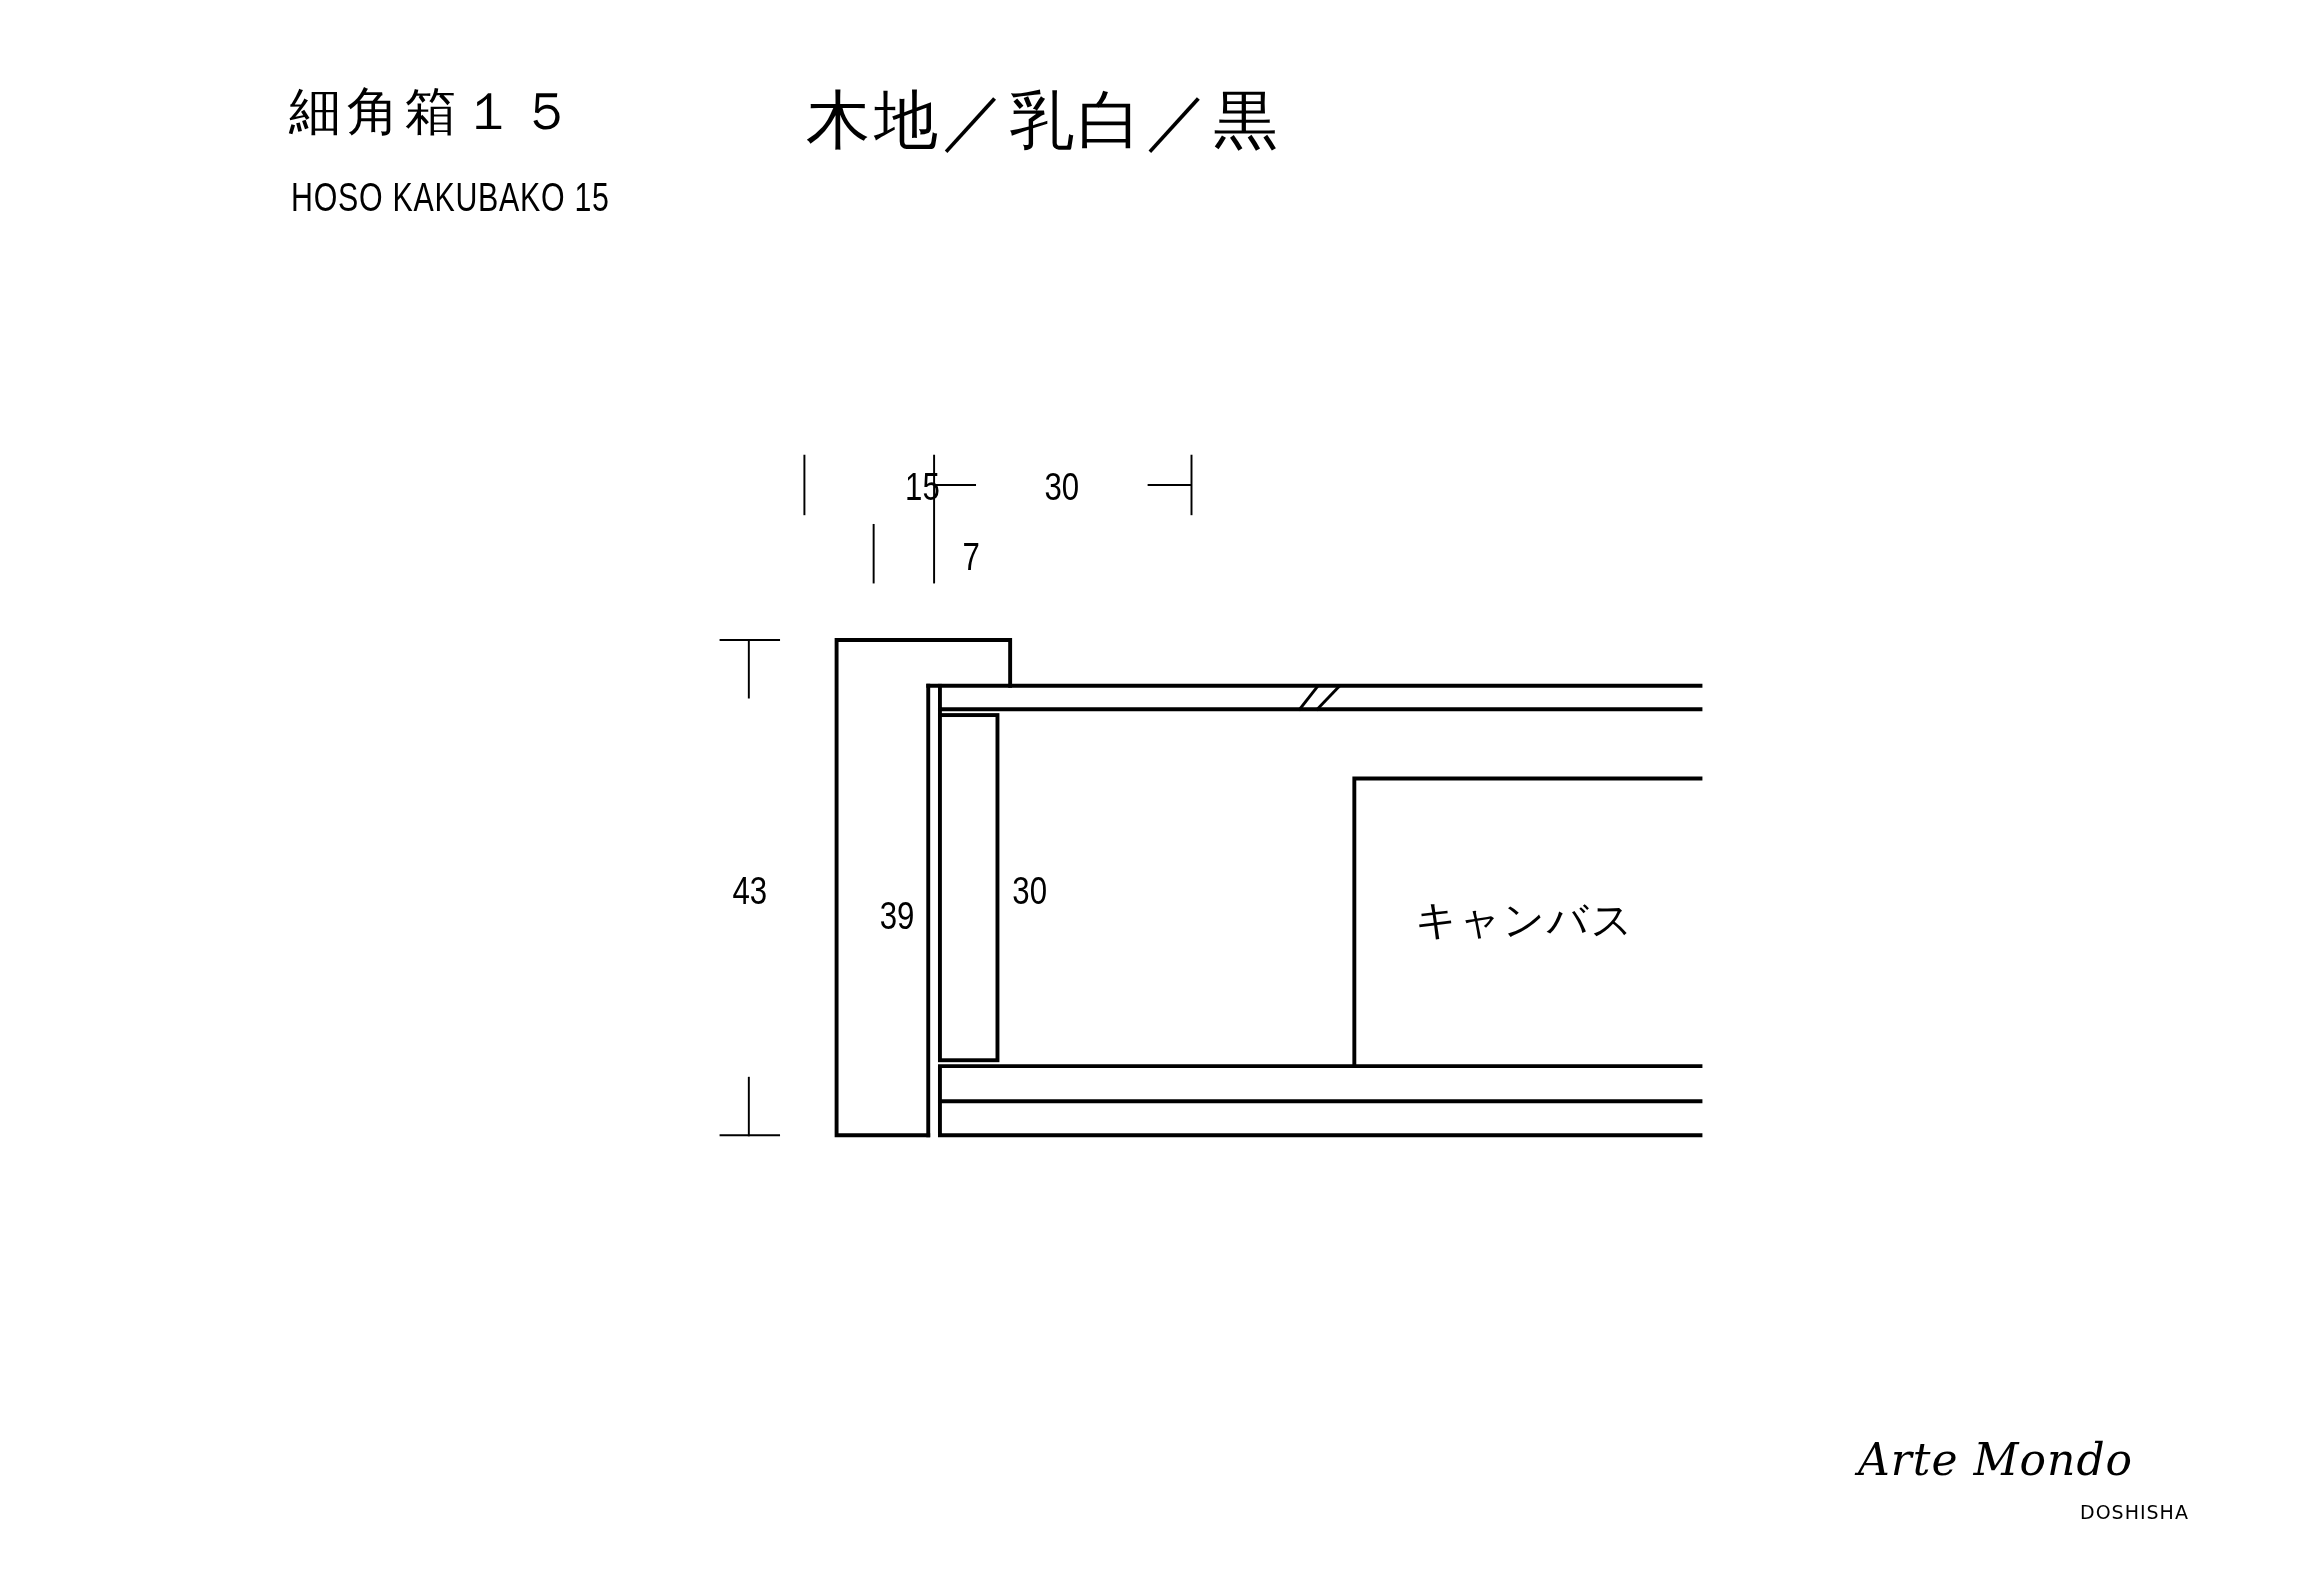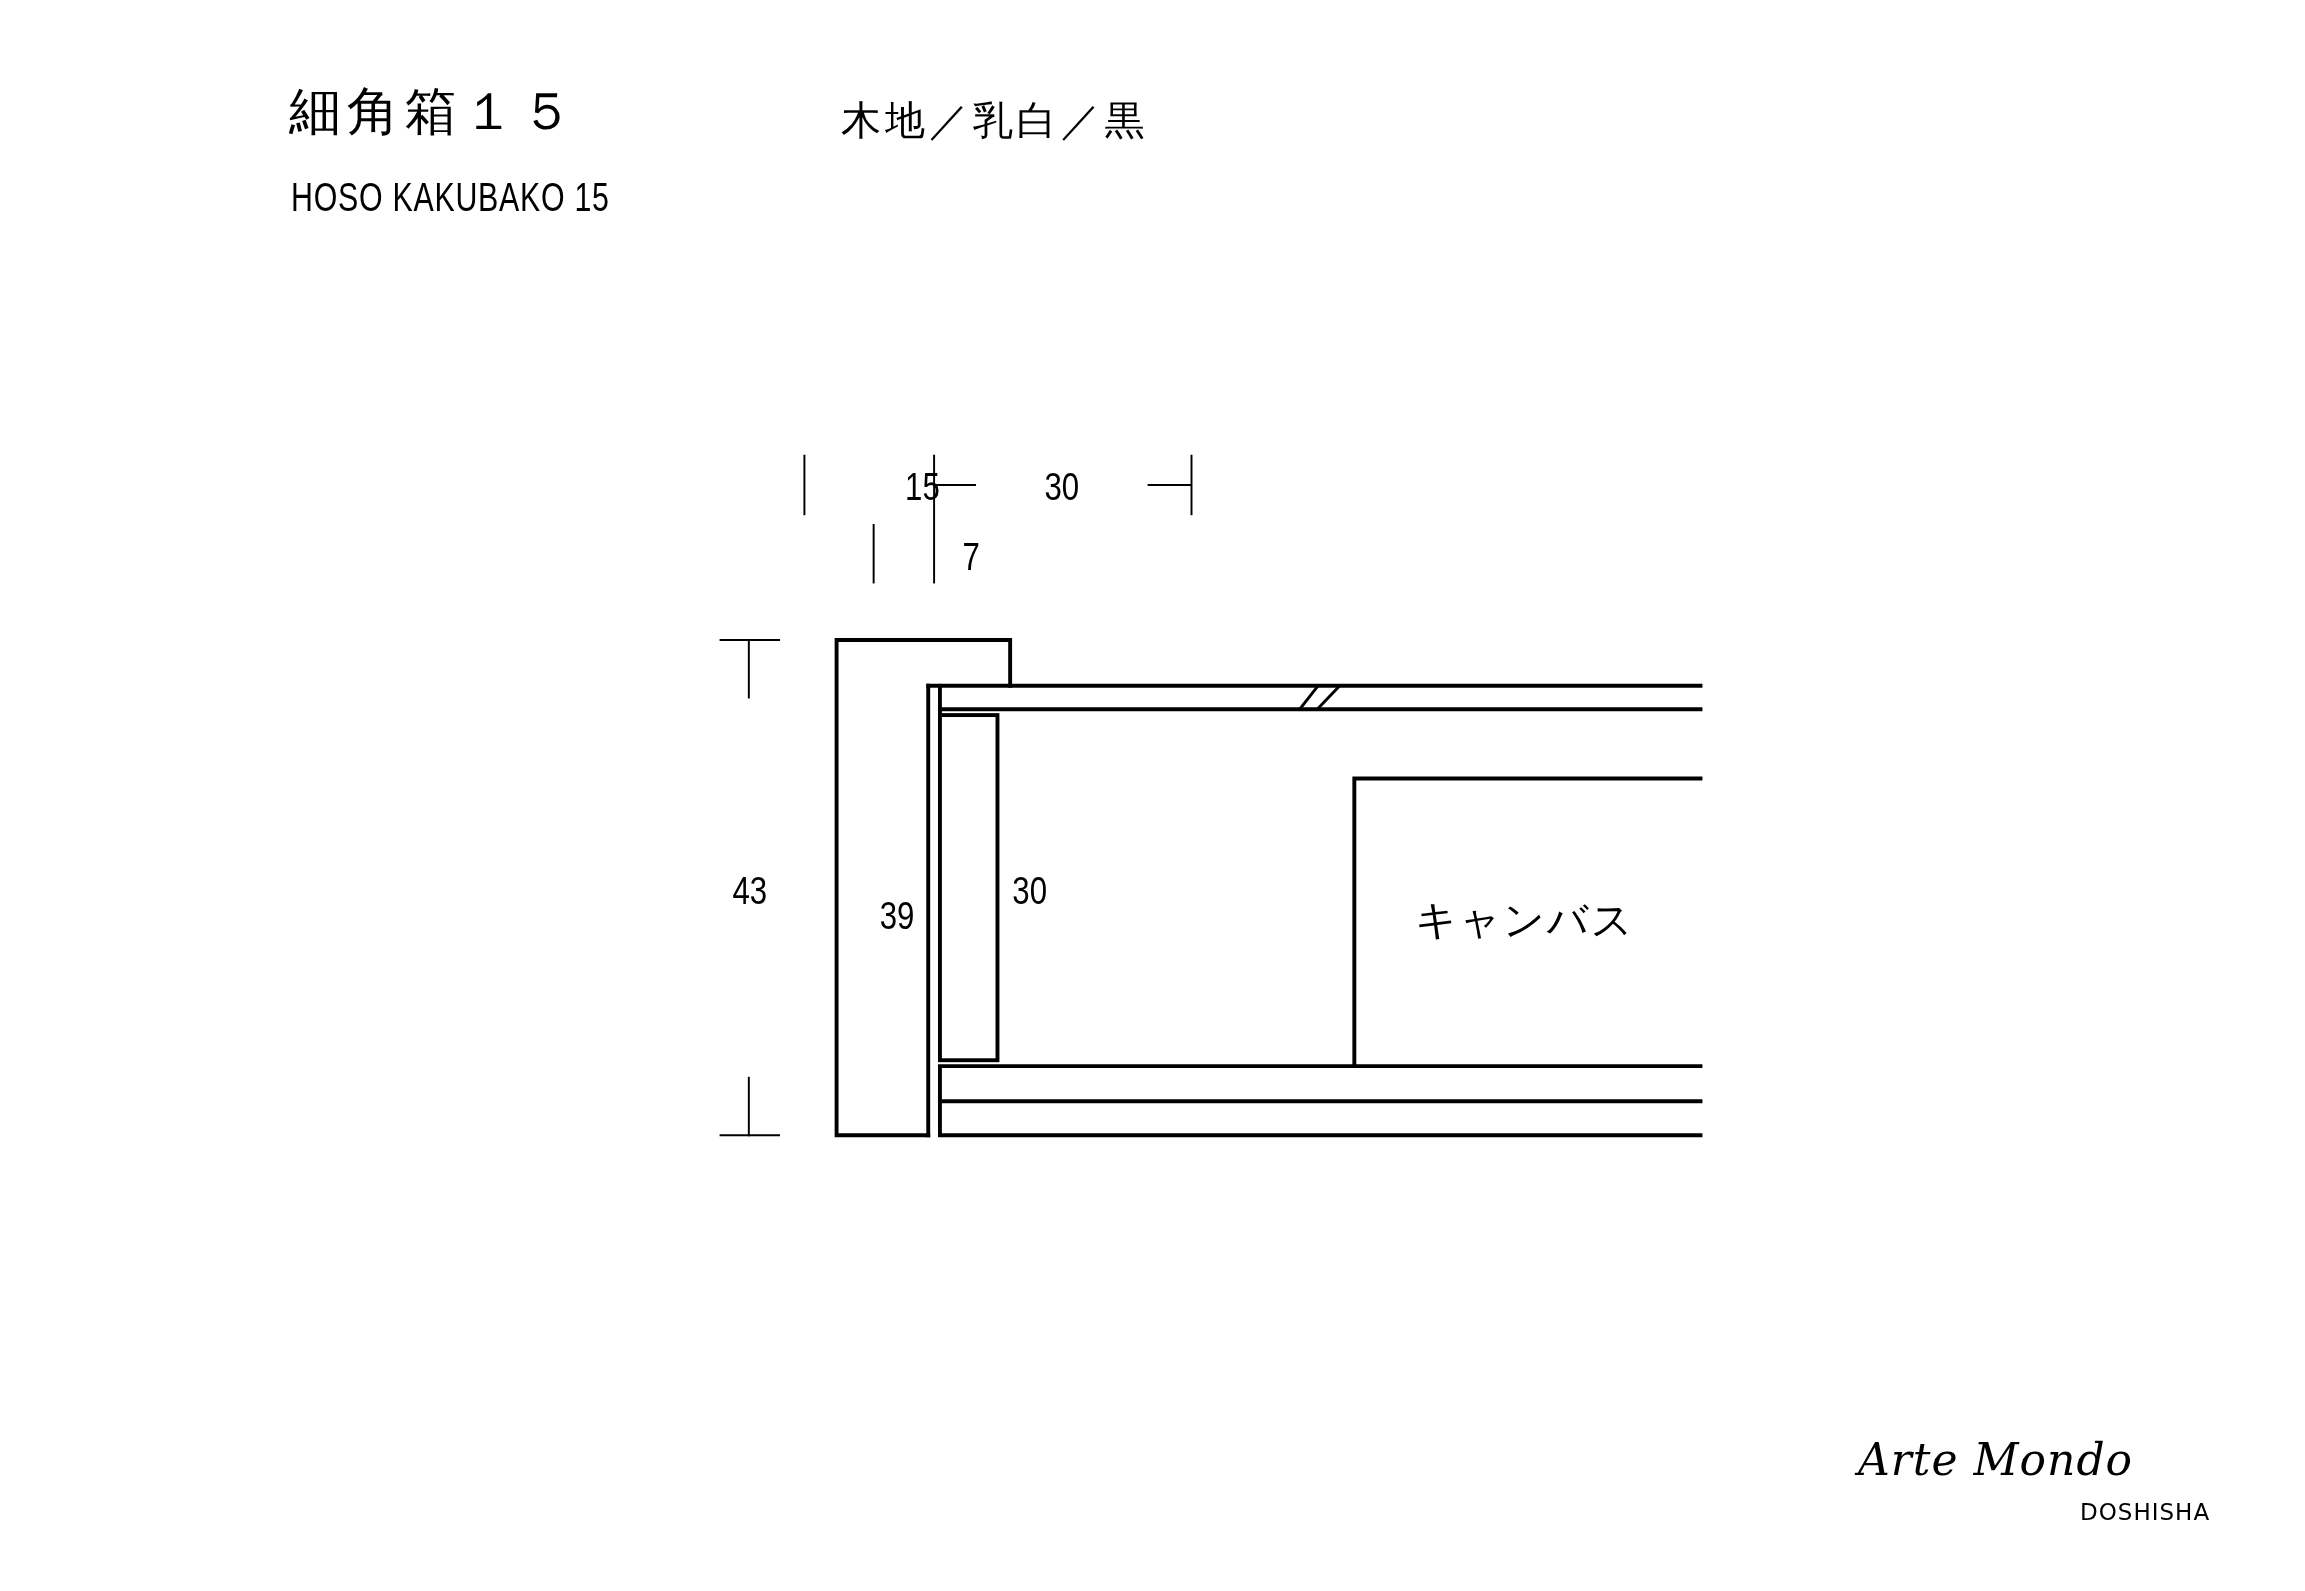--- a/index.html
+++ b/index.html
@@ -18,23 +18,22 @@
   .abs { position: absolute; white-space: nowrap; }
   .title-jp {
     left: 289px; top: 68px;
     font-family: Liberation Serif, serif;
     font-size: 52px; line-height: 88px;
     letter-spacing: 5.9px;
   }
   .title-colors {
     left: 806px; top: 86px;
     font-family: "DejaVu Sans", sans-serif;
-    font-size: 40px; line-height: 68px;
+    font-size: 64px; line-height: 68px;
     letter-spacing: 3.9px;
-    margin-left: 35px;
   }
   .title-en {
     left: 291px; top: 176px;
     font-family: "Liberation Sans Narrow", "Liberation Sans", sans-serif;
     font-size: 41px; line-height: 43px;
     transform: scaleX(0.74);
     transform-origin: left top;
     letter-spacing: 1px;
   }
   svg.drawing {
@@ -47,21 +46,21 @@
   .logo-script {
     left: 1858px; top: 1426px;
     font-family: "DejaVu Serif", serif;
     font-style: italic;
     font-size: 44px; line-height: 68px;
     letter-spacing: 1px;
   }
   .logo-sub {
     left: 2080px; top: 1498px;
     font-family: "DejaVu Sans", sans-serif;
-    font-size: 23px; line-height: 29px;
+    font-size: 19px; line-height: 29px;
     letter-spacing: 1px;
   }
 </style>
 </head>
 <body>
 
 <div class="abs title-jp">細角箱１５</div>
 <div class="abs title-colors">木地／乳白／黒</div>
 <div class="abs title-en">HOSO KAKUBAKO 15</div>
 

